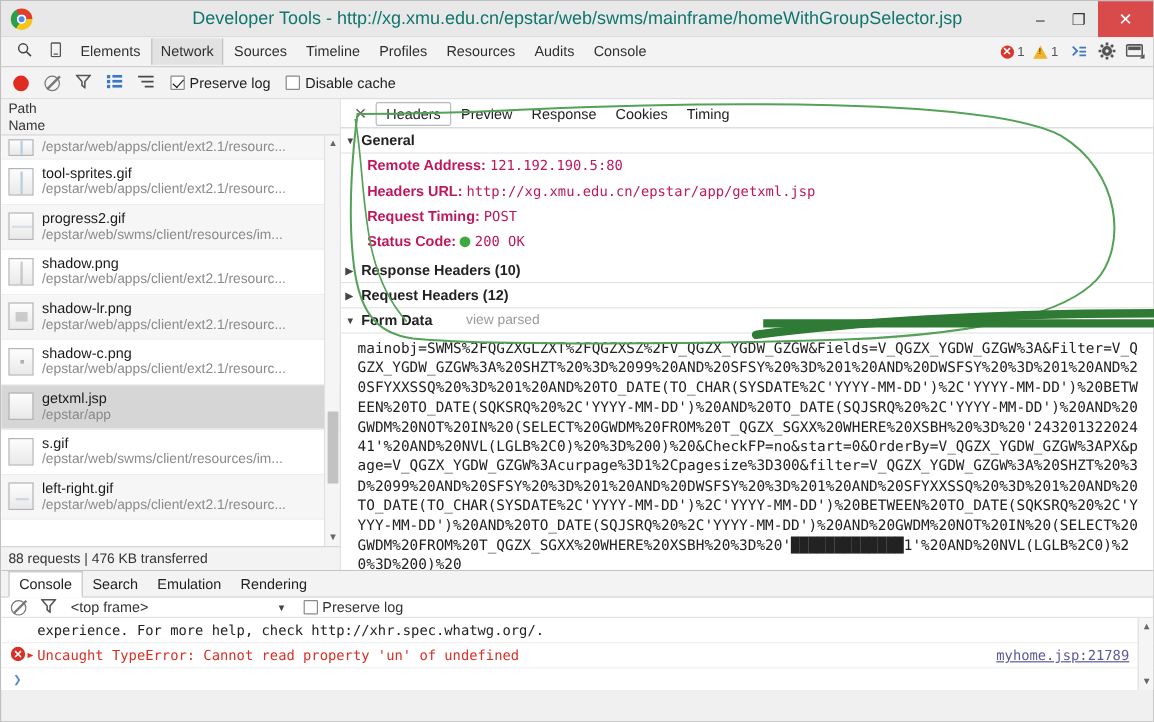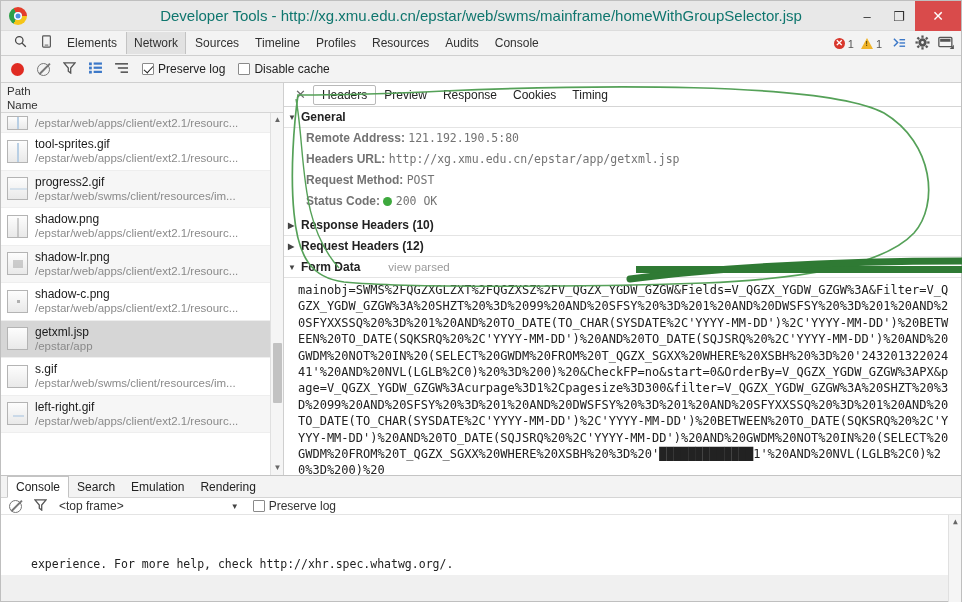--- a/index.html
+++ b/index.html
@@ -175,21 +175,21 @@
   .closex { font-size: 13px; color: #666; padding: 0 7px; }
   .dtab { font-size: 12px; color: #222; padding: 3px 8px; }
   .dtab.active { border: 1px solid #b9b9b9; border-radius: 2px; padding: 2px 8px; }
   .detbody { flex: 1; overflow: hidden; font-size: 12px; }
   .sec {
     display: flex; align-items: center; gap: 4px;
     border-bottom: 1px solid #e4e4e4;
     padding: 3px 4px; font-weight: bold; color: #222; font-size: 12px;
   }
   .tri { font-size: 8px; color: #444; width: 9px; }
-  .kv { padding: 1px 0 1px 22px; color: #737373; font-size: 12px; line-height: 19px; }
+  .kv { padding: 1px 0 1px 22px; color: #be185d; font-size: 12px; line-height: 19px; }
   .kv b { font-weight: bold; }
   .kv span.mono { font-family: "DejaVu Sans Mono", monospace; font-size: 11.5px; font-weight: normal;}
   .okdot { display:inline-block; width: 9px; height: 9px; border-radius: 50%; background: #3ea93e; vertical-align: -1px;}
   .viewparsed { font-weight: normal; color: #9a9a9a; margin-left: 24px; font-size: 11.5px;}
   .formdata {
     font-family: "DejaVu Sans Mono", monospace;
     font-size: 12px; line-height: 16.4px;
     color: #222; padding: 4px 8px 4px 14px;
     word-break: break-all; white-space: pre-wrap;
   }
@@ -206,21 +206,21 @@
   .drawtab { font-size: 12px; color: #222; padding: 2px 8px; }
   .drawtab.active { background: #fff; border: 1px solid #c3c3c3; border-bottom-color: #fff; padding: 3px 8px; margin-bottom: -1px;}
   .conbar {
     height: 22px; display: flex; align-items: center; gap: 12px;
     padding-left: 8px; border-bottom: 1px solid #e4e4e4;
     font-size: 12px; color: #333; position: relative;
   }
   .frame-sel { color: #333; font-size: 12px; }
   .caret { font-size: 8px; color: #444; }
   .conbody { flex: 1; position: relative; font-family: "DejaVu Sans Mono", monospace; font-size: 11.5px; }
-  .conline { padding: 2px 4px 2px 30px; color: #222; line-height: 16px; position: relative; margin-top: 39px;}
+  .conline { padding: 2px 4px 2px 30px; color: #222; line-height: 16px; position: relative;}
   .conline.err { color: #d93025; border-top: 1px solid #f0f0f0; border-bottom: 1px solid #f0f0f0; }
   .err-icon {
     position: absolute; left: 8px; top: 3px;
     width: 12px; height: 12px; border-radius: 50%;
     background: #d93025; color: #fff; font-size: 9px; font-weight: bold;
     text-align: center; line-height: 12px;
     font-family: "Liberation Sans", sans-serif;
   }
   .exp-tri { position: absolute; left: 22px; top: 2px; font-size: 8px; color: #d93025; }
   .srclink {
@@ -441,20 +441,21 @@
           </div>
         </div>
 
 
         <div class="vscroll">
           <div class="vs-up">▲</div>
           <div class="vs-thumb" style="top:230px;height:60px"></div>
           <div class="vs-dn">▼</div>
         </div>
       </div>
+      <div class="summary">88 requests  |  476 KB transferred</div>
     </div>
 
     <div class="detpane">
       <div class="dettabs">
         <div class="closex">✕</div>
         <div class="dtab active">Headers</div>
         <div class="dtab">Preview</div>
         <div class="dtab">Response</div>
         <div class="dtab">Cookies</div>
         <div class="dtab">Timing</div>
@@ -467,21 +468,21 @@
         </div>
         <div class="kv">
           <b>Remote Address:</b>
           <span class="mono">121.192.190.5:80</span>
         </div>
         <div class="kv">
           <b>Headers URL:</b>
           <span class="mono">http://xg.xmu.edu.cn/epstar/app/getxml.jsp</span>
         </div>
         <div class="kv">
-          <b>Request Method:</b>
+          <b>Request Timing:</b>
           <span class="mono">POST</span>
         </div>
         <div class="kv">
           <b>Status Code:</b>
           <span class="okdot"></span>
           <span class="mono">200  OK</span>
         </div>
 
         <div class="sec" style="margin-top:3px">
           <span class="tri">▶</span>

